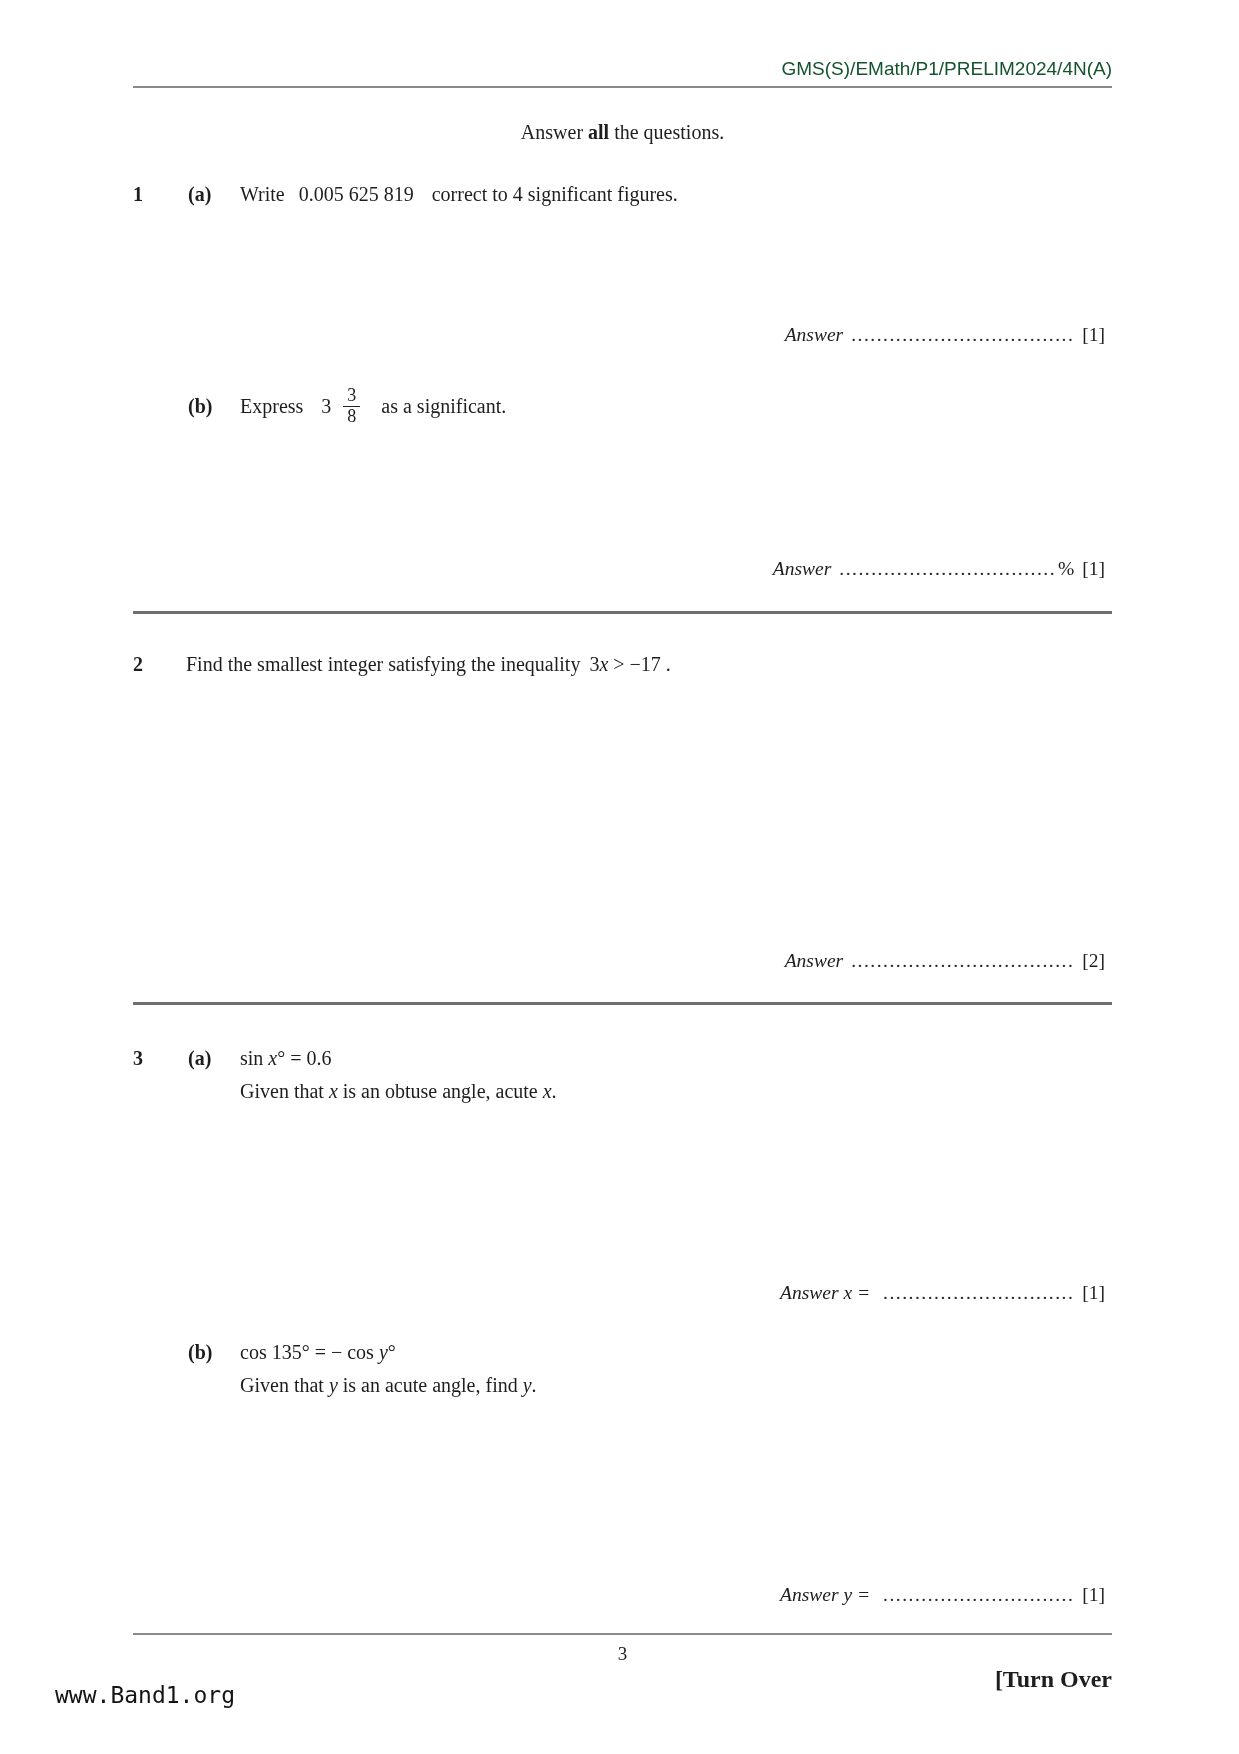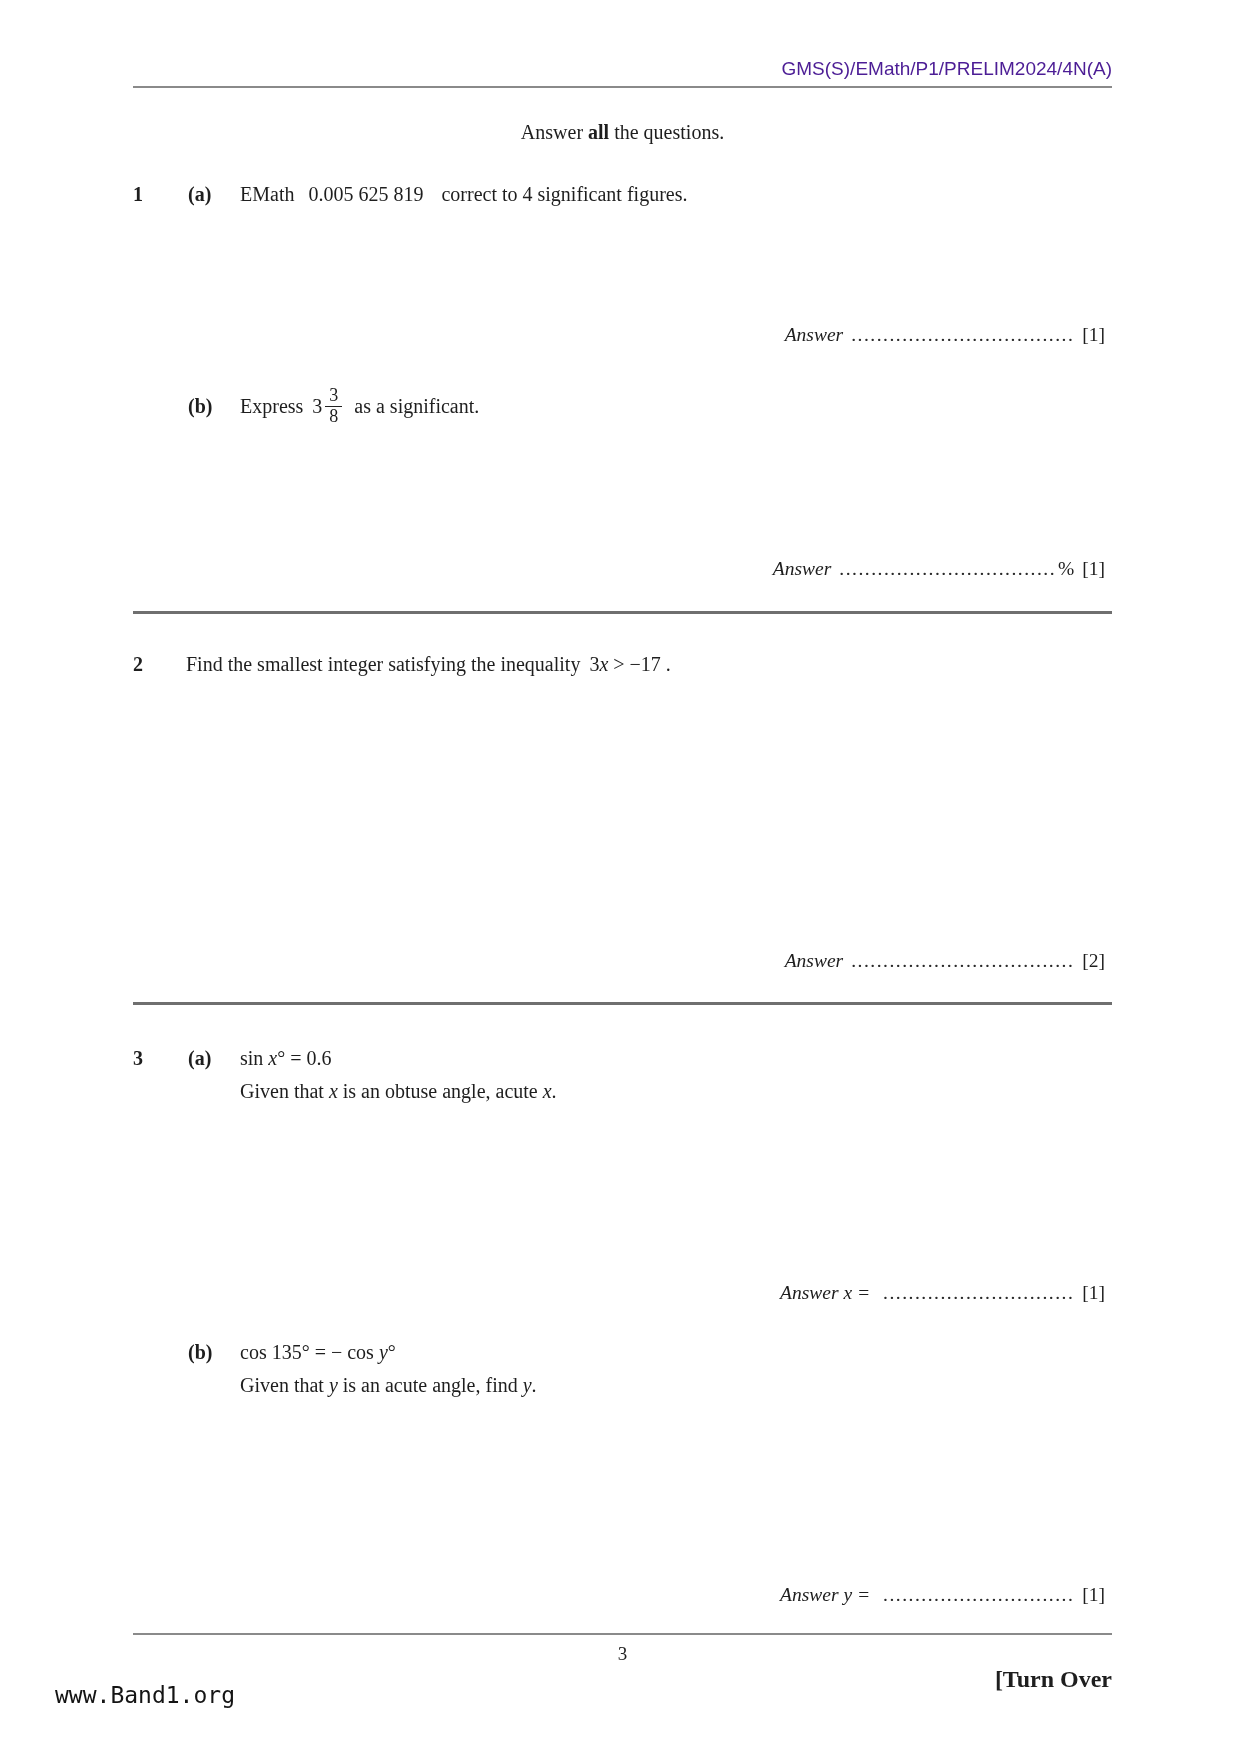--- a/index.html
+++ b/index.html
@@ -27,21 +27,21 @@
   .frac .fn{display:block;border-bottom:1.6px solid #222;padding:0 4px;}
   .frac .fd{display:block;padding:0 4px;}
   .flexrow{display:flex;align-items:center;}
   .sp-md{margin-left:14px;}
   .sp-lg{margin-left:18px;margin-top:24px;}
   .sp-sm{margin-left:9px;}
   .header-code{
     font-family:"Liberation Sans",sans-serif;
     font-size:19px;
     text-align:right;
-    color:#4c1d95;
+    color:#14532d;
   }
   .footer-watermark{
     font-family:"DejaVu Sans Mono",monospace;
     font-size:23px;
     color:#141414;
   }
   .turnover{font-size:24px;font-weight:bold;text-align:right;}
 </style>
 </head>
 <body>
@@ -51,29 +51,29 @@
   <div class="abs header-code" style="left:600px;top:58px;width:512px;">GMS(S)/EMath/P1/PRELIM2024/4N(A)</div>
   <div class="rule rule-light" style="top:86px;height:2px;"></div>
 
   <div class="abs qtext center-line" style="left:133px;top:120px;width:979px;">
     <span>Answer </span><span class="bold">all</span><span> the questions.</span>
   </div>
 
   <div class="abs qtext bold" style="left:133px;top:182px;">1</div>
   <div class="abs qtext bold" style="left:188px;top:182px;">(a)</div>
   <div class="abs qtext" style="left:240px;top:182px;">
-    <span>EMath</span><span class="sp-md">0.005 625 819</span><span class="sp-lg">correct to 4 significant figures.</span>
+    <span>Write</span><span class="sp-md">0.005 625 819</span><span class="sp-lg">correct to 4 significant figures.</span>
   </div>
 
   <div class="abs ans" style="left:600px;top:324px;width:505px;">
     <span class="lbl">Answer</span><span class="dots">...................................</span><span class="marks">[1]</span>
   </div>
 
   <div class="abs qtext bold" style="left:188px;top:394px;">(b)</div>
-  <div class="abs qtext flexrow" style="left:240px;top:372px;height:68px;">
+  <div class="abs qtext flexrow" style="left:240px;top:372px;height:68px;gap:9px;">
     <span>Express</span>
     <span class="sp-sm">3</span>
     <span class="frac">
       <span class="fn">3</span>
       <span class="fd">8</span>
     </span>
     <span class="sp-sm">as a significant.</span>
   </div>
 
   <div class="abs ans" style="left:600px;top:558px;width:505px;">

